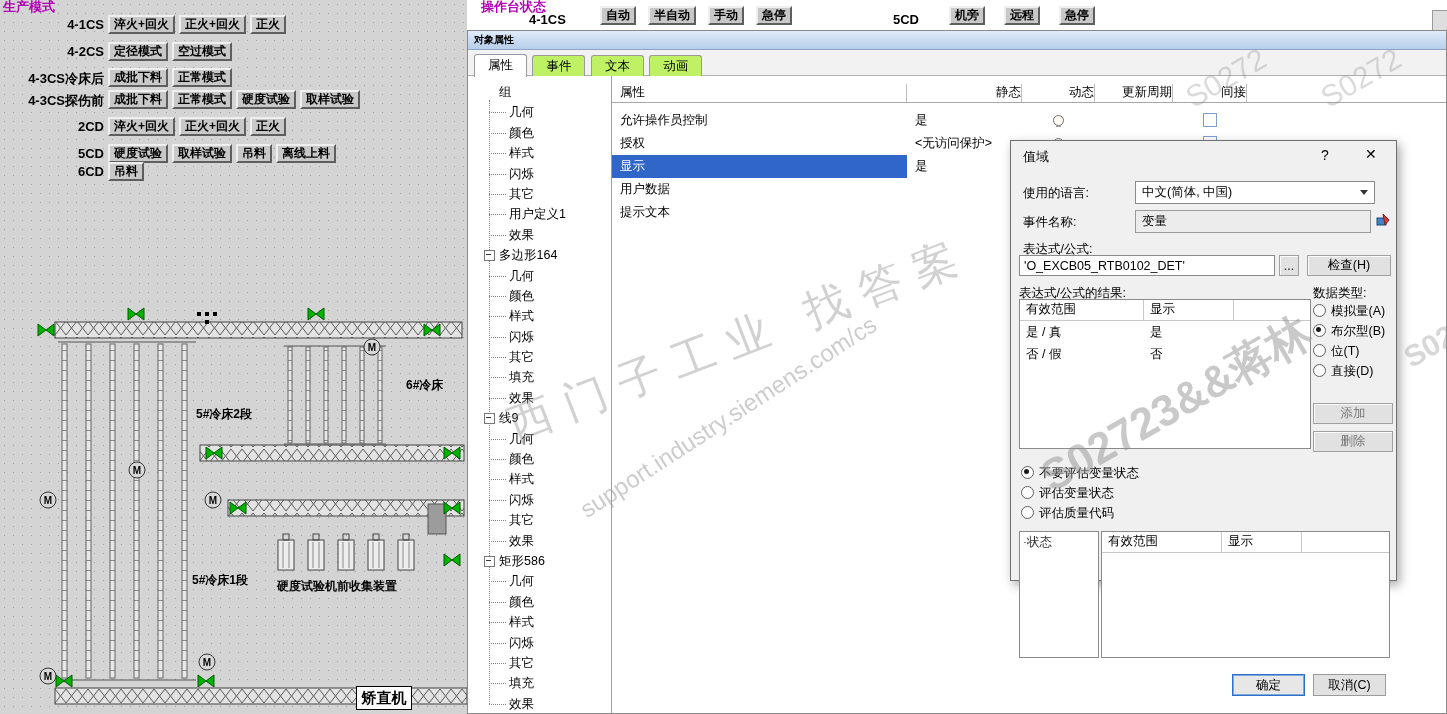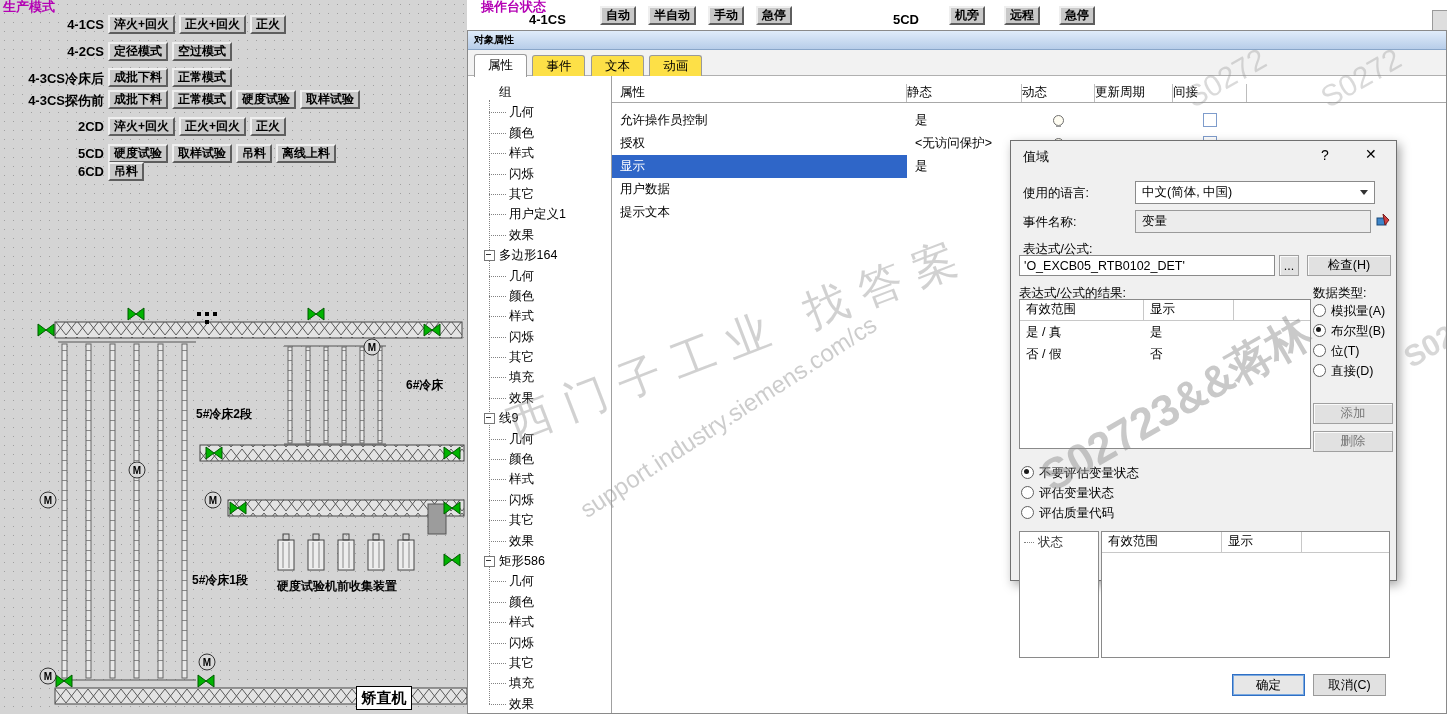--- a/index.html
+++ b/index.html
@@ -29,40 +29,40 @@
   .top-strip .sbtn{position:absolute;top:6px;}
   .scroll-frag{position:absolute;left:965px;top:10px;width:14px;height:20px;background:#dedede;border:1px solid #9a9a9a;}
 
   
   .props-window{position:absolute;left:467px;top:30px;width:980px;height:684px;background:#fff;
     border:1px solid #8a8a8a;box-sizing:border-box;z-index:5;}
   .props-title{height:18px;background:linear-gradient(#e0ecfa,#b7cde9);border-bottom:1px solid #89a6c9;
     font-weight:bold;font-size:10px;line-height:18px;padding-left:6px;}
   .tabbar{height:26px;background:#f2f2f2;border-bottom:1px solid #b0b0b0;padding:4px 0 0 6px;box-sizing:border-box;}
   .tab{display:inline-block;height:21px;line-height:20px;padding:0 13px;font-size:12.5px;
-    border:1px solid #9a9a9a;border-bottom:none;border-radius:3px 3px 0 0;background:#fde047;margin-right:1px;position:relative;top:1px;}
+    border:1px solid #9a9a9a;border-bottom:none;border-radius:3px 3px 0 0;background:#bef264;margin-right:1px;position:relative;top:1px;}
   .tab.active{background:#fff;top:0;height:22px;z-index:2;}
   .props-content{position:absolute;left:0;top:45px;right:0;bottom:0;}
 
   
   .tree-panel{position:absolute;left:0;top:0;bottom:0;width:143px;border-right:1px solid #a0a0a0;background:#fff;overflow:hidden;}
   .tree{position:relative;padding-top:6px;}
   .trunk{position:absolute;left:21px;top:24px;height:604px;border-left:1px dotted #828282;}
   .ti{height:20.4px;line-height:20.4px;font-size:12.5px;white-space:nowrap;position:relative;}
   .ti.root{padding-left:31px;}
   .ti.grp{padding-left:31px;}
   .ti.leaf{padding-left:41px;}
   .ti.leaf::before{content:"";position:absolute;left:21px;top:10px;width:17px;border-top:1px dotted #828282;}
   .ebox{position:absolute;left:16px;top:5px;width:9px;height:9px;border:1px solid #777;background:#fff;}
   .ebox::after{content:"";position:absolute;left:1px;top:3px;width:5px;height:1px;background:#333;}
 
   
   .grid-panel{position:absolute;left:144px;top:0;right:0;bottom:0;background:#fff;}
   .ghead{position:absolute;top:8px;left:0;right:0;height:18px;border-bottom:1px solid #a8a8a8;font-size:12.5px;}
-  .gcell{position:absolute;top:0;height:18px;line-height:17px;border-right:1px solid #bdbdbd;text-align:left;box-sizing:border-box;}
+  .gcell{position:absolute;top:0;height:18px;line-height:17px;border-right:1px solid #bdbdbd;text-align:right;box-sizing:border-box;}
   .gc0{left:0;width:295px;text-align:left;padding-left:8px;}
   .gc1{left:295px;width:115px;}
   .gc2{left:410px;width:73px;}
   .gc3{left:483px;width:78px;}
   .gc4{left:561px;width:74px;}
   .grow{position:absolute;left:0;right:0;height:23px;font-size:12.5px;line-height:22px;}
   .gattr{position:absolute;left:0;width:295px;height:23px;padding-left:8px;box-sizing:border-box;white-space:nowrap;overflow:hidden;}
   .gattr.sel{background:#2f66c8;color:#fff;}
   .gstatic{position:absolute;left:295px;width:180px;padding-left:8px;white-space:nowrap;}
   .gdyn{position:absolute;left:410px;width:73px;text-align:center;}
@@ -98,21 +98,21 @@
   .rh1{position:absolute;left:0;top:0;width:124px;height:20px;line-height:19px;padding-left:6px;border-right:1px solid #c8c8c8;box-sizing:border-box;}
   .rh2{position:absolute;left:124px;top:0;width:90px;height:20px;line-height:19px;padding-left:6px;border-right:1px solid #c8c8c8;box-sizing:border-box;}
   .rrow{height:22px;position:relative;line-height:22px;}
   .rc1{position:absolute;left:0;width:124px;padding-left:6px;box-sizing:border-box;}
   .rc2{position:absolute;left:124px;padding-left:6px;}
   .dradio{position:absolute;white-space:nowrap;line-height:15px;}
   .radio{display:inline-block;width:11px;height:11px;border:1px solid #5f5f5f;border-radius:50%;background:#fff;
     vertical-align:-2px;margin-right:5px;position:relative;}
   .radio.on::after{content:"";position:absolute;left:2px;top:2px;width:5px;height:5px;border-radius:50%;background:#1a1a1a;}
   .sbox{position:absolute;left:8px;top:390px;width:80px;height:127px;background:#fff;border:1px solid #8a8a8a;box-sizing:border-box;}
-  .sitem{position:relative;padding-left:18px;line-height:20px;color:#333;}
+  .sitem{position:relative;padding-left:7px;line-height:20px;color:#333;}
   .sitem::before{content:"";position:absolute;left:4px;top:10px;width:10px;border-top:1px dotted #828282;}
   .stable{position:absolute;left:90px;top:390px;width:289px;height:127px;background:#fff;border:1px solid #8a8a8a;box-sizing:border-box;}
   .sh1{position:absolute;left:0;top:0;width:120px;height:20px;line-height:19px;padding-left:6px;border-right:1px solid #c8c8c8;box-sizing:border-box;}
   .sh2{position:absolute;left:120px;top:0;width:80px;height:20px;line-height:19px;padding-left:6px;border-right:1px solid #c8c8c8;box-sizing:border-box;}
   .okbtn{position:absolute;left:221px;top:533px;width:73px;height:22px;background:#e7e7e7;
     border:1px solid #2f6fc4;box-shadow:inset 0 0 0 1px #7aa9e0;font-size:12.5px;font-family:"Liberation Sans",sans-serif;}
   .cancelbtn{position:absolute;left:302px;top:533px;width:73px;height:22px;background:#e1e1e1;
     border:1px solid #9a9a9a;font-size:12.5px;font-family:"Liberation Sans",sans-serif;}
 
   

